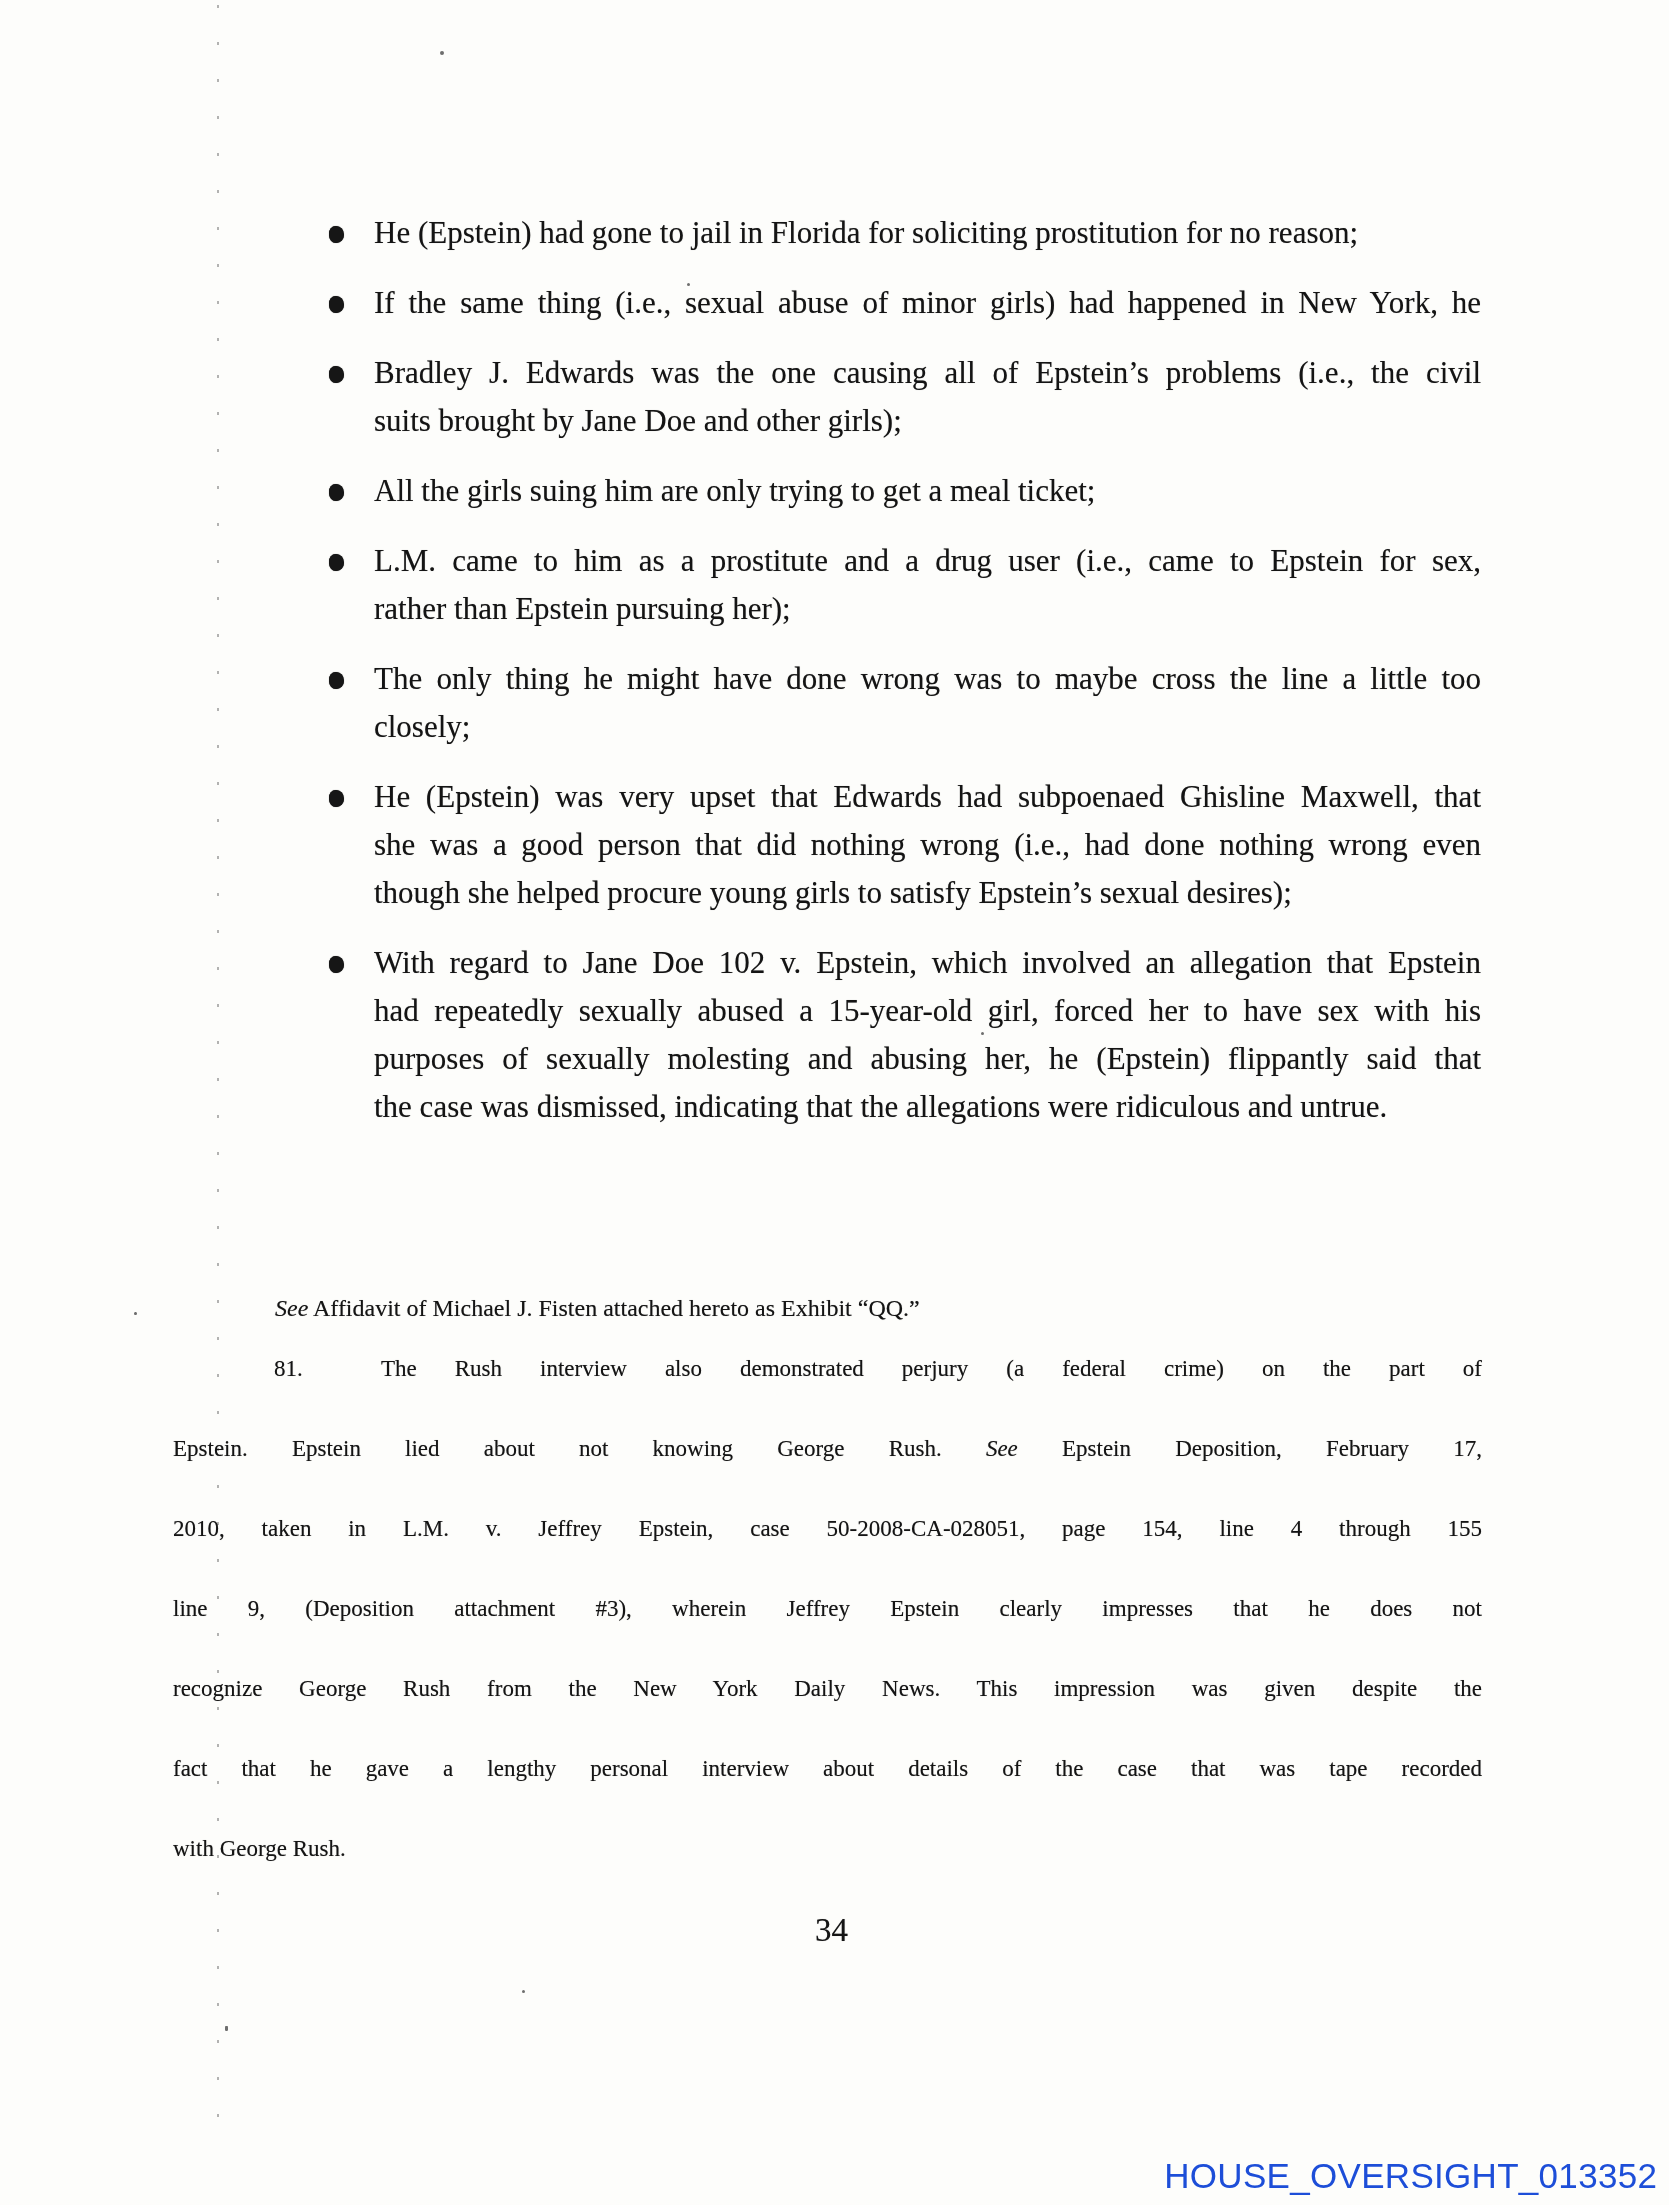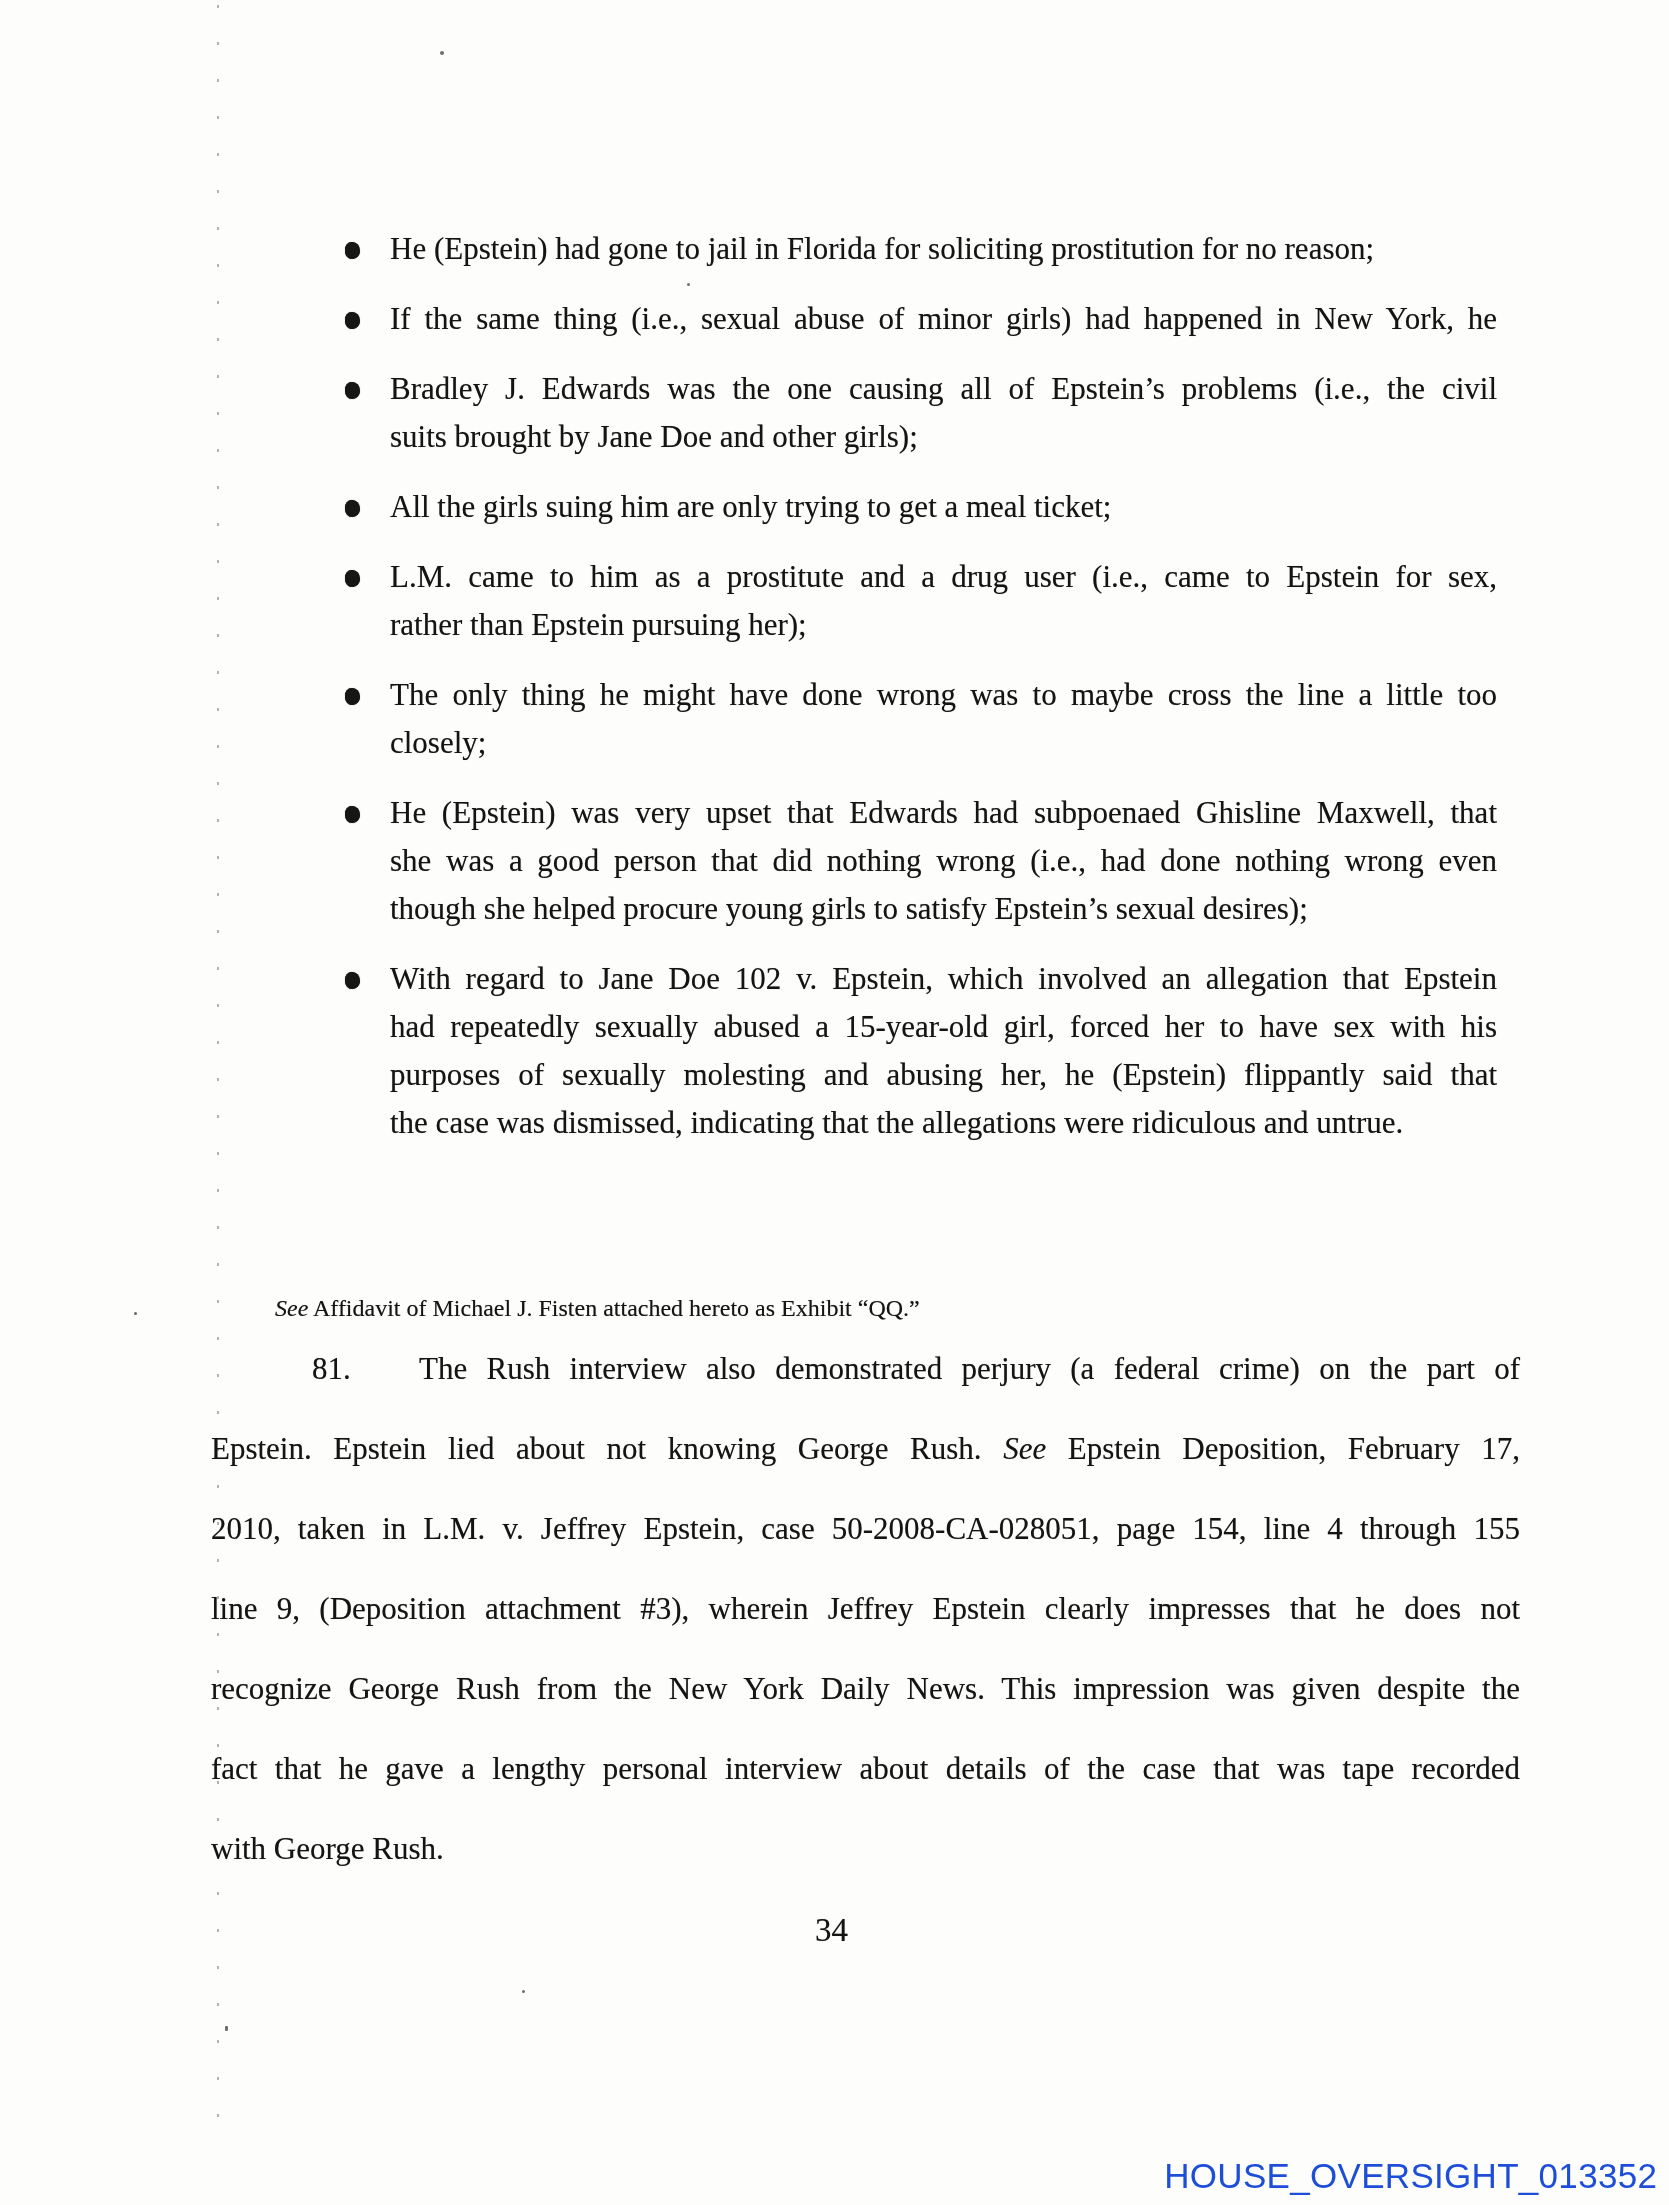--- a/index.html
+++ b/index.html
@@ -17,21 +17,21 @@
     color: #141414;
   }
   .content { text-shadow: 0 0 0.7px rgba(20,20,20,0.45); }
 
   
   .bullets {
     position: absolute;
     top: 209px;
     left: 329px;
     width: 1152px;
-    margin: 16px;
+    margin: 0;
     padding: 0;
     list-style: none;
     font-size: 31px;
     line-height: 48px;
   }
   .bullet { display: flex; margin-bottom: 22px; }
   .dot-cell { flex: none; width: 45px; }
   .dot {
     display: inline-block;
     width: 15px;
@@ -57,23 +57,22 @@
     font-size: 24px;
     line-height: 48px;
   }
 
   
   .para81 {
     position: absolute;
     top: 1329px;
     left: 173px;
     width: 1309px;
-    font-size: 31px;
+    font-size: 23px;
     line-height: 80px;
-    margin-left: 38px;
   }
   .para81 .line.first { text-indent: 101px; }
   .pnum { display: inline-block; width: 107px; text-indent: 0; }
 
   
   .page-number {
     position: absolute;
     top: 1906px;
     left: 0;
     width: 1663px;

